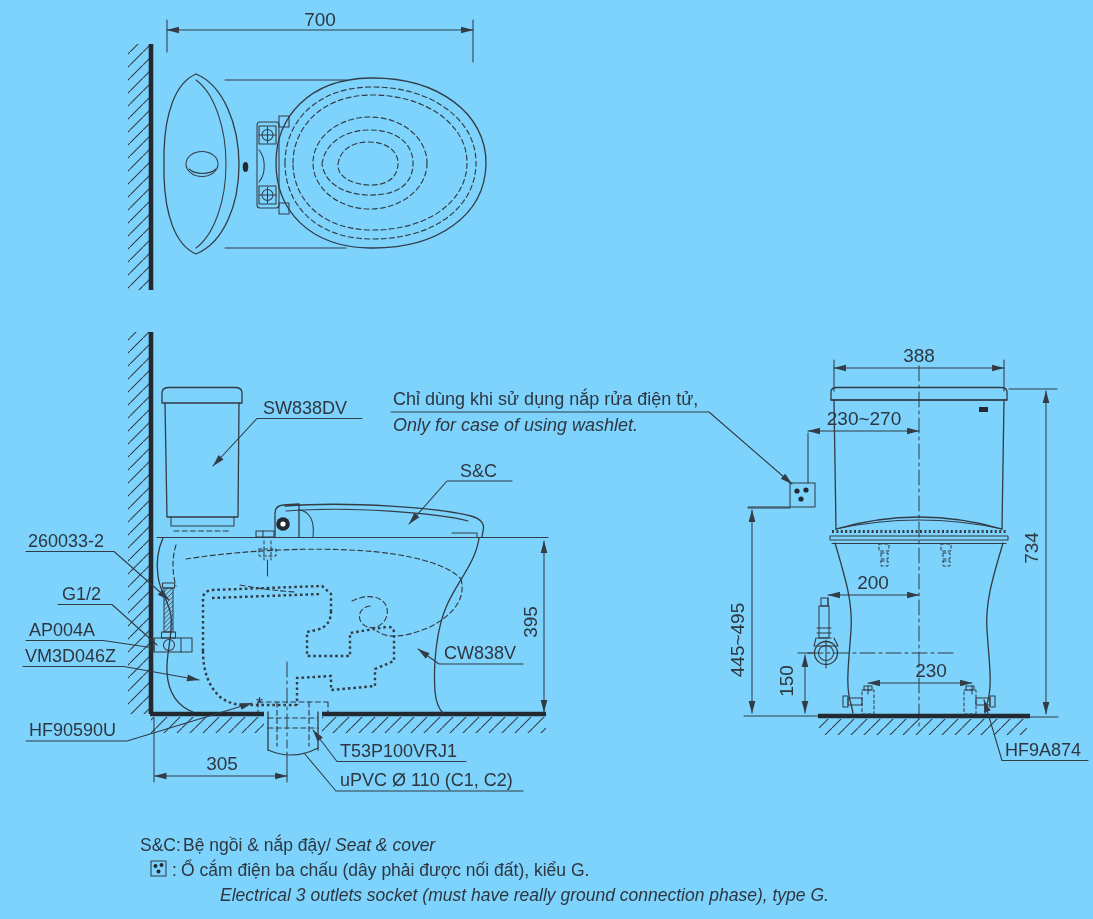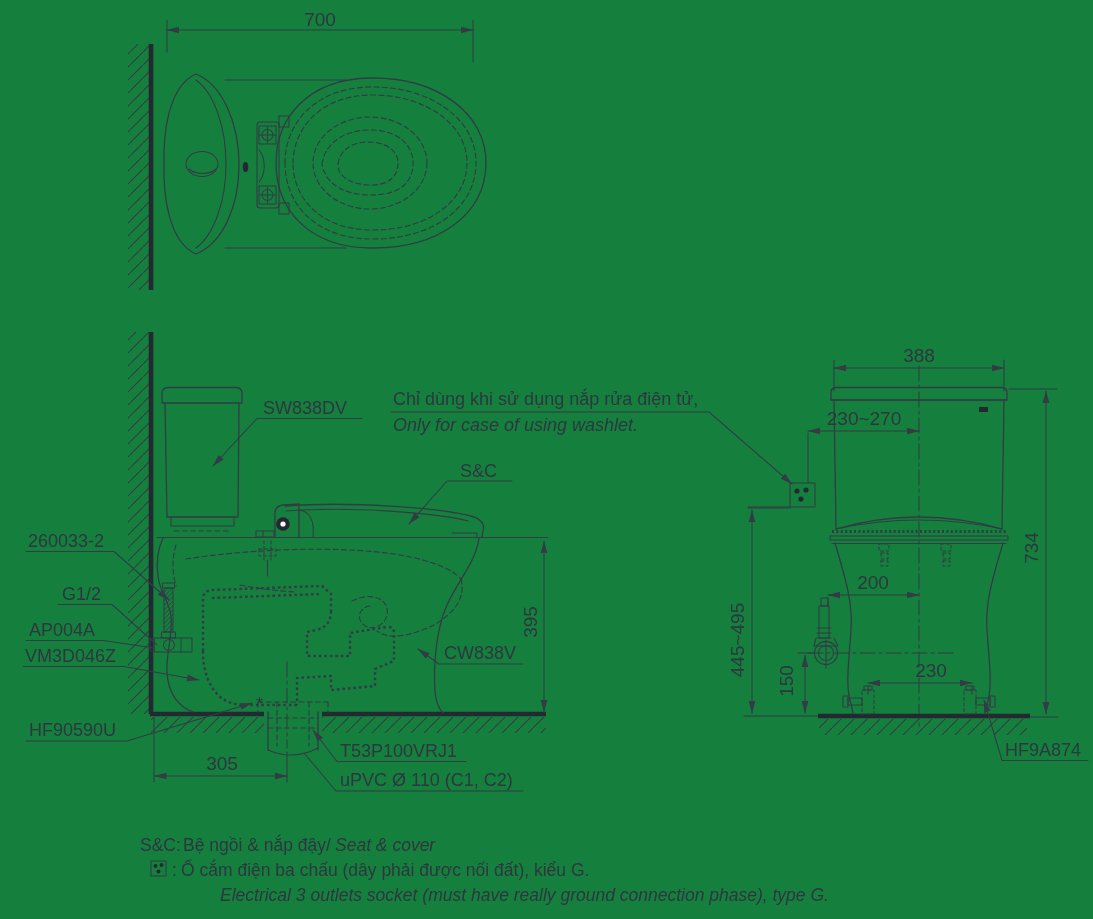--- a/index.html
+++ b/index.html
@@ -1,17 +1,17 @@
 <!DOCTYPE html>
 <html><head>
 <meta charset="utf-8">
 <style>
   :root{ --line:#333b45; --heavy:#232931; --text:#2e3640; }
   html,body{margin:0;padding:0;background:#ffffff;}
-  .canvas{position:relative;width:1093px;height:919px;background:#15803d;overflow:hidden;}
+  .canvas{position:relative;width:1093px;height:919px;background:#7dd3fc;overflow:hidden;}
   svg{display:block;}
   .s{stroke:var(--line);fill:none;stroke-width:1.3;stroke-linejoin:round;stroke-linecap:round;}
   .s1{stroke-width:1.05;}
   .hv{stroke:var(--heavy);stroke-width:4.6;fill:none;stroke-linecap:butt;}
   .dsh{stroke-dasharray:5 3.2;stroke-width:1.15;}
   .dshf{stroke-dasharray:3 2.6;stroke-width:1;}
   .bd{stroke-dasharray:2.6 2.9;stroke-width:2.4;stroke-linecap:butt;}
   .cl{stroke-dasharray:15 4 3 4;stroke-width:1;}
   .dim{stroke-width:1.05;}
   .seam{stroke-dasharray:2 2.4;stroke-width:3.2;stroke-linecap:butt;}

